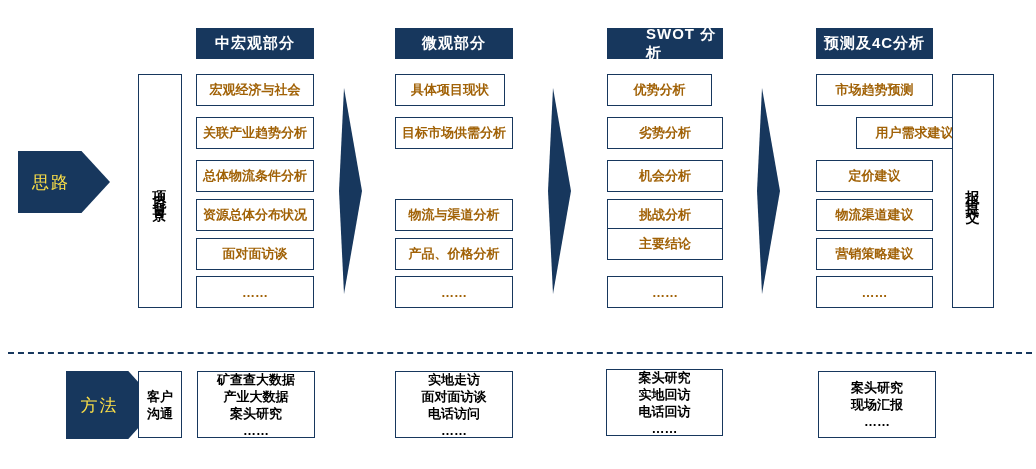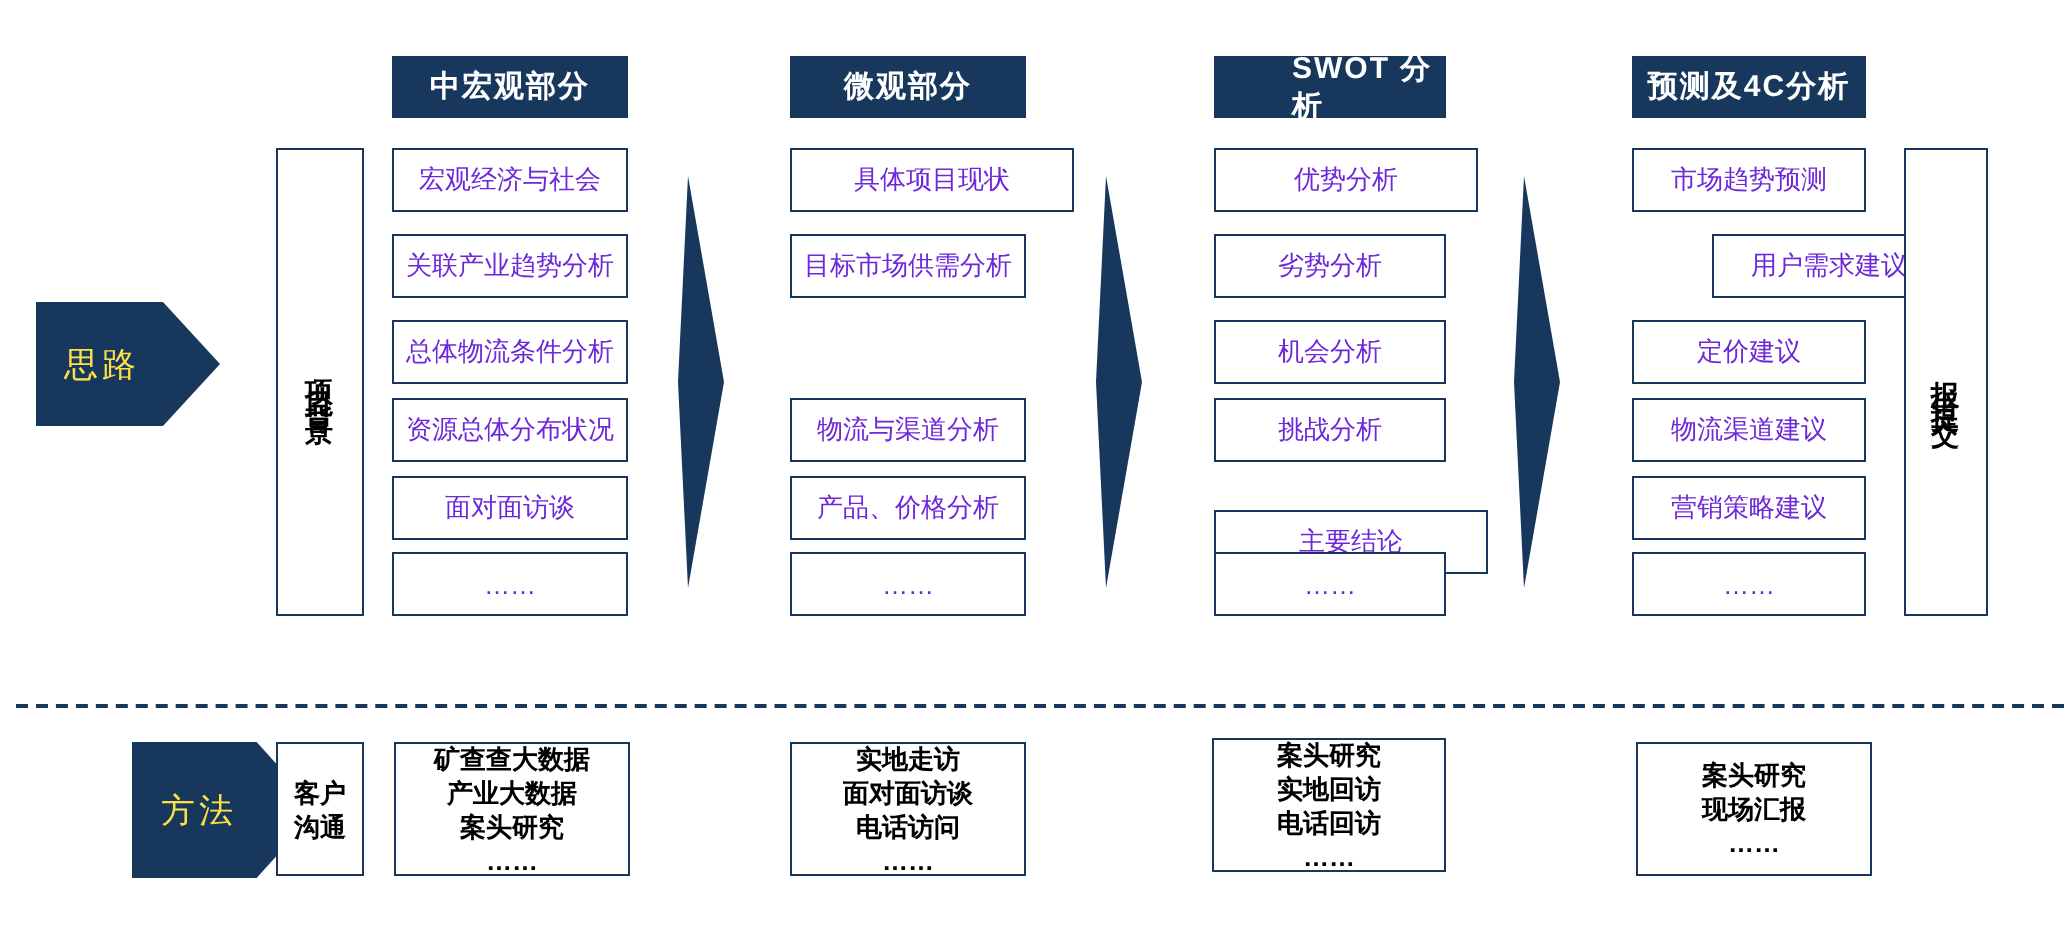--- a/index.html
+++ b/index.html
@@ -21,23 +21,23 @@
   
   .hdr {
     position:absolute; top:28px; height:31px; background:#17375D; color:#ffffff;
     display:flex; align-items:center; justify-content:center;
     font-weight:bold; font-size:15px; letter-spacing:1px;
   }
 
   
   .box {
     position:absolute; height:32px; background:#ffffff;
-    border:1.5px solid #17375D; color:#6d28d9;
+    border:1.5px solid #17375D; color:#a16207;
     display:flex; align-items:center; justify-content:center;
-    font-weight:normal; font-size:13px; white-space:nowrap;
+    font-weight:bold; font-size:13px; white-space:nowrap;
   }
 
   
   .rail {
     position:absolute; top:74px; height:234px; background:#ffffff;
     border:1.5px solid #17375D;
     display:flex; align-items:center; justify-content:center;
   }
   .rail .vtext {
     writing-mode:vertical-rl; text-orientation:upright;
@@ -79,36 +79,36 @@
   <div class="box" style="left:196px; top:160px; width:118px;">总体物流条件分析</div>
   <div class="box" style="left:196px; top:199px; width:118px;">资源总体分布状况</div>
   <div class="box" style="left:196px; top:238px; width:118px;">面对面访谈</div>
   <div class="box" style="left:196px; top:276px; width:118px;">……</div>
 
   <svg class="conn" style="left:339px;" width="24" height="206">
     <polygon points="5,0 23,103 5,206 0,103"></polygon>
   </svg>
 
   <div class="hdr" style="left:395px; width:118px;">微观部分</div>
-  <div class="box" style="left:395px; top:74px;  width:142px;">具体项目现状</div>
+  <div class="box" style="left:395px; top:74px;  width:110px;">具体项目现状</div>
   <div class="box" style="left:395px; top:117px; width:118px;">目标市场供需分析</div>
   <div class="box" style="left:395px; top:199px; width:118px;">物流与渠道分析</div>
   <div class="box" style="left:395px; top:238px; width:118px;">产品、价格分析</div>
   <div class="box" style="left:395px; top:276px; width:118px;">……</div>
 
   <svg class="conn" style="left:548px;" width="24" height="206">
     <polygon points="5,0 23,103 5,206 0,103"></polygon>
   </svg>
 
   <div class="hdr" style="left:607px; width:116px;padding-left:39px;">SWOT 分析</div>
-  <div class="box" style="left:607px; top:74px;  width:132px;text-align:center;">优势分析</div>
+  <div class="box" style="left:607px; top:74px;  width:105px;text-align:center;">优势分析</div>
   <div class="box" style="left:607px; top:117px; width:116px;">劣势分析</div>
   <div class="box" style="left:607px; top:160px; width:116px;">机会分析</div>
   <div class="box" style="left:607px; top:199px; width:116px;">挑战分析</div>
-  <div class="box" style="left:607px; top:255px; width:137px;">主要结论</div>
+  <div class="box" style="left:607px; top:228px; width:116px;">主要结论</div>
   <div class="box" style="left:607px; top:276px; width:116px;">……</div>
 
   <svg class="conn" style="left:757px;" width="24" height="206">
     <polygon points="5,0 23,103 5,206 0,103"></polygon>
   </svg>
 
   <div class="hdr" style="left:816px; width:117px;">预测及4C分析</div>
   <div class="box" style="left:816px; top:74px;  width:117px;">市场趋势预测</div>
   <div class="box" style="left:816px; top:117px; width:117px;margin-left:40px;">用户需求建议</div>
   <div class="box" style="left:816px; top:160px; width:117px;">定价建议</div>

